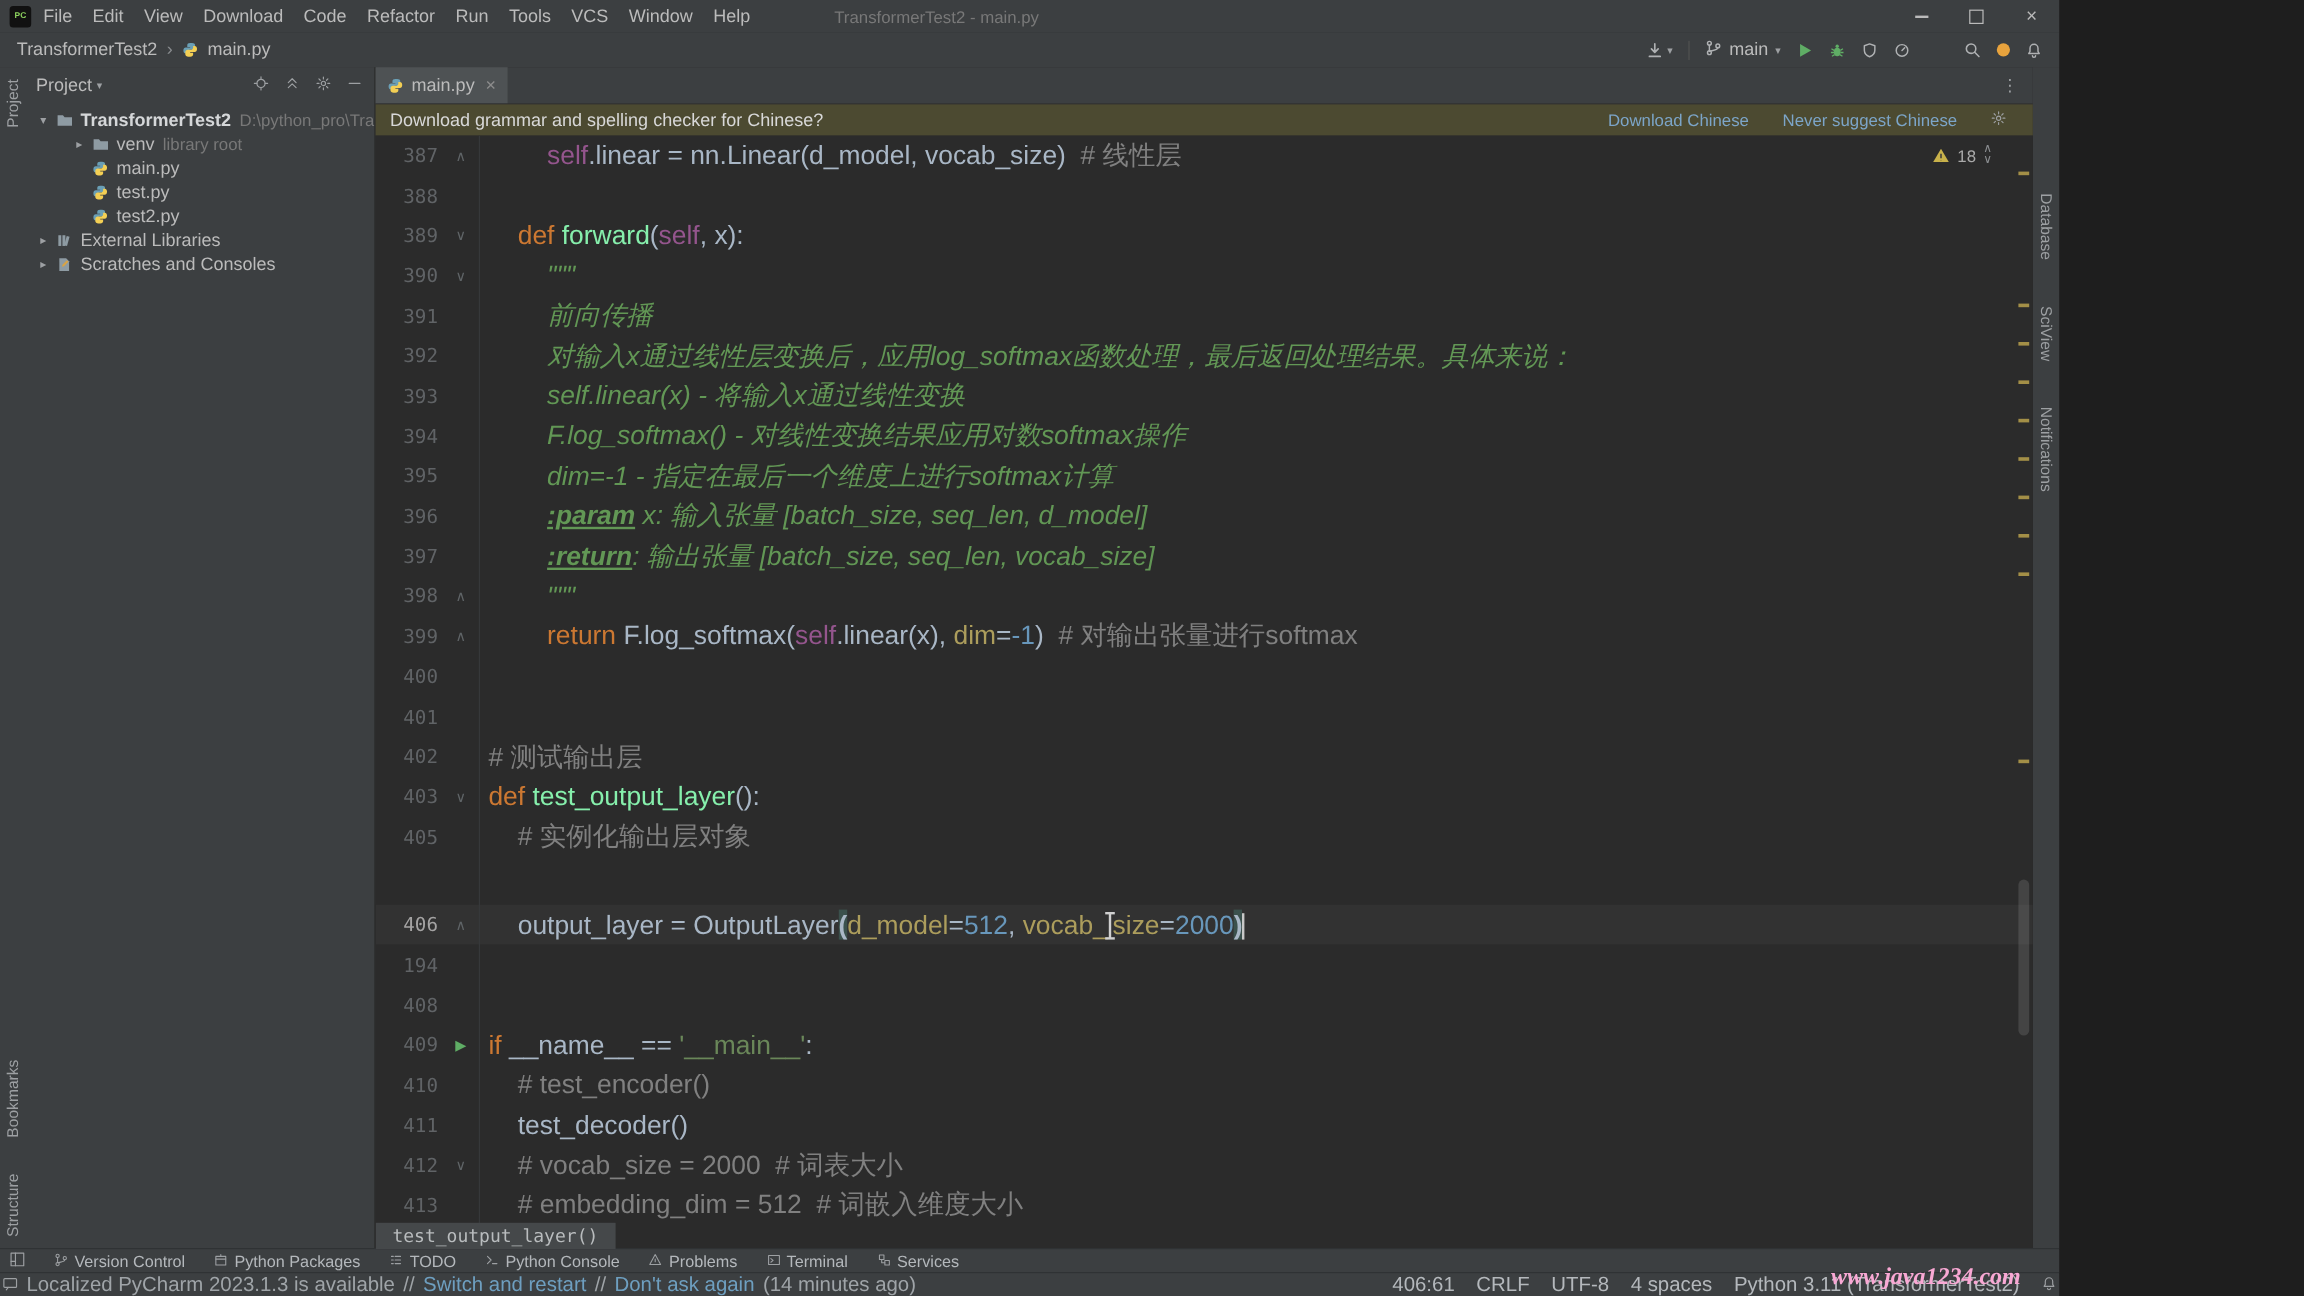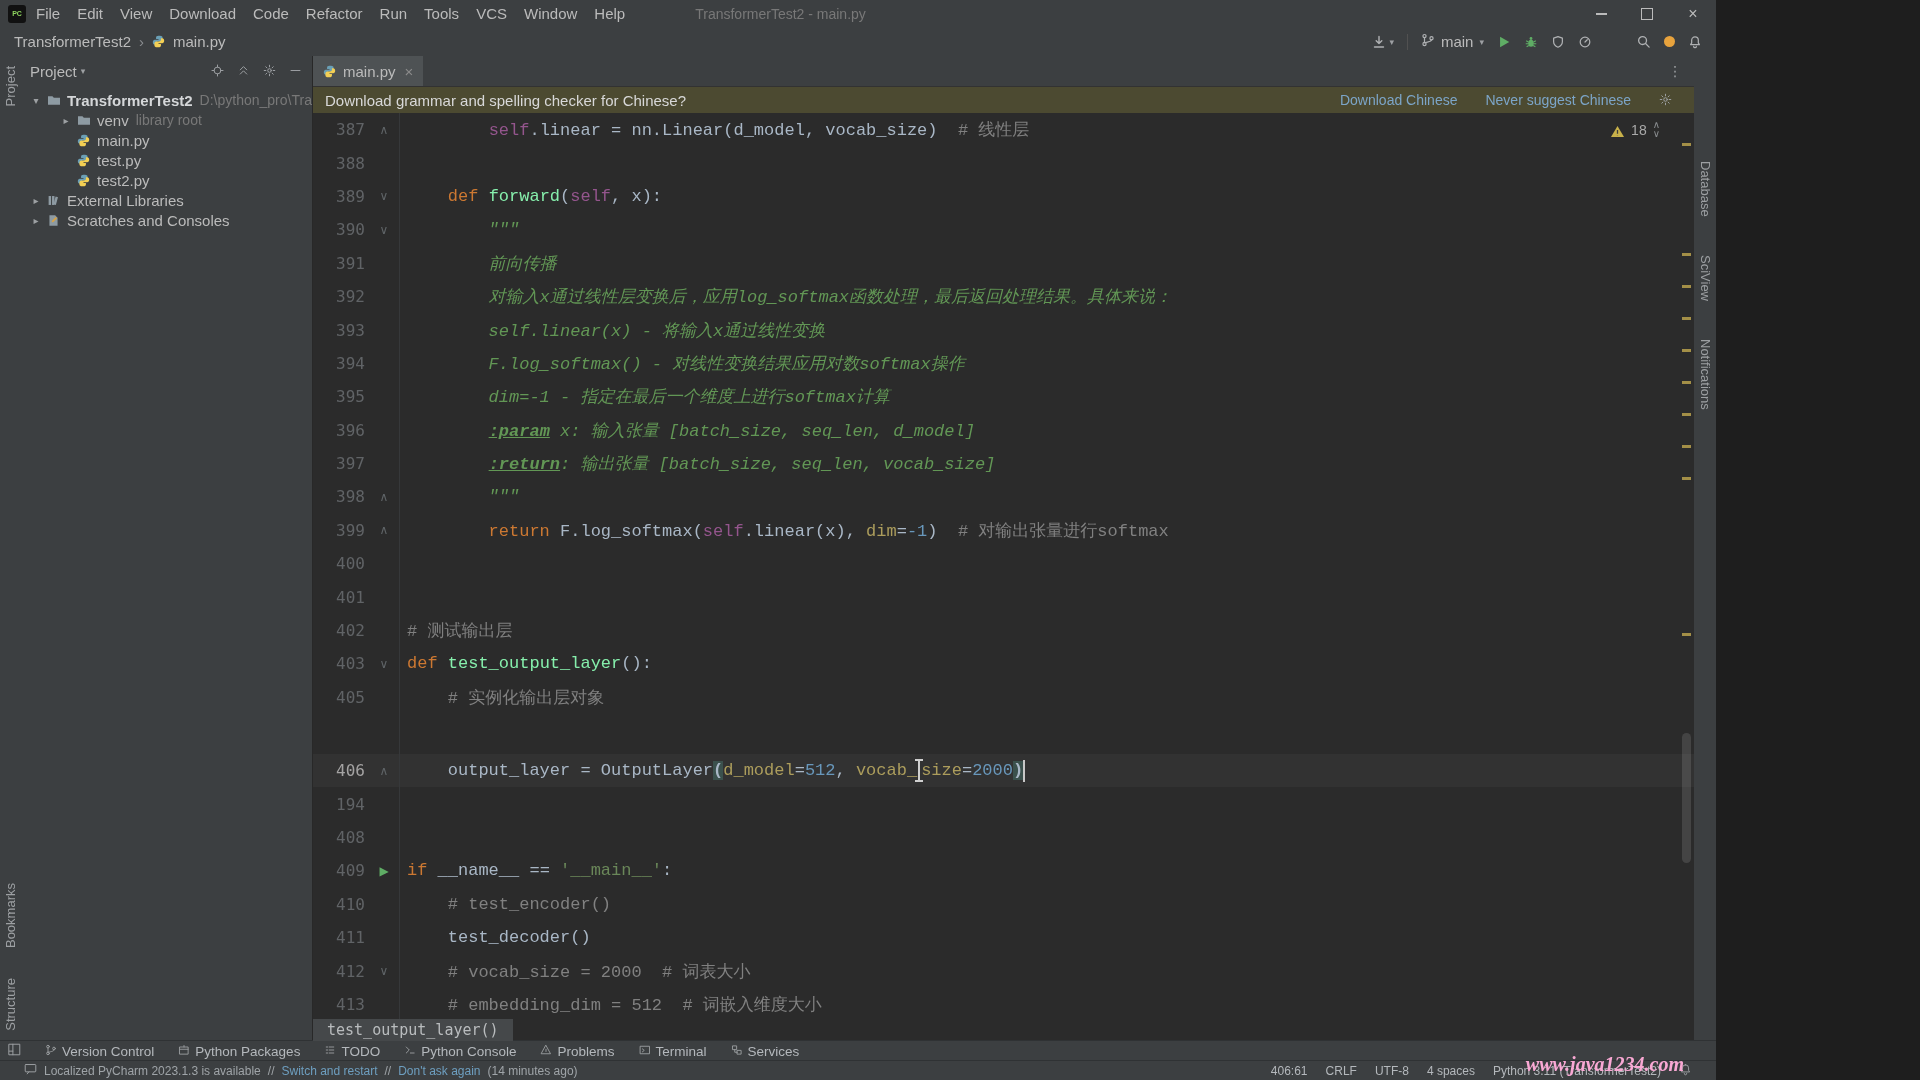--- a/index.html
+++ b/index.html
@@ -79,56 +79,56 @@
   .code{flex:1;position:relative;overflow:hidden;background:#2b2b2b;}
   .lines{position:absolute;inset:0;}
   .lines::before{content:"";position:absolute;left:86px;top:0;bottom:0;width:1px;background:#36383a;}
   .line{display:flex;align-items:center;height:33.4px;white-space:pre;}
   .line.current{background:#323232;margin-top:40px;}
   .ln{width:52px;flex:none;text-align:right;padding-right:4px;color:#606366;
       font:16px "DejaVu Sans Mono",monospace;}
   .line.current .ln{color:#a4a3a3;}
   .fold-col{width:30px;flex:none;text-align:center;color:#5f6467;font-size:12px;}
   .run-arrow{color:#5fad65;font-size:12px;}
-  .code-text{padding-left:8px;font-family:Liberation Mono, monospace;font-size:17px;color:#a9b7c6;}
+  .code-text{padding-left:8px;font-family:Liberation Sans, sans-serif;font-size:22px;color:#a9b7c6;}
   .tk-plain{color:#a9b7c6;}
   .tk-kw{color:#cc7832;}
   .tk-fn{color:#86efac;}
   .tk-self{color:#94558d;}
   .tk-str{color:#6a8759;}
   .tk-num{color:#6897bb;}
   .tk-com{color:#808080;}
   .tk-doc{color:#629755;font-style:italic;}
   .tk-doctag{color:#629755;font-style:italic;font-weight:bold;text-decoration:underline;}
   .tk-kwarg{color:#ac9d5c;}
   .tk-brace{color:#a9b7c6;background:#3b514d;font-weight:bold;}
   .tk-caret{display:inline-block;width:2px;height:22px;background:#c8c8c8;vertical-align:middle;}
   .tk-ibeam{display:inline-block;width:2px;height:21px;background:#d0d0d0;position:relative;
             vertical-align:middle;margin:0 1px;}
   .tk-ibeam::before,.tk-ibeam::after{content:"";position:absolute;left:-3px;width:8px;height:2px;background:#d0d0d0;}
   .tk-ibeam::before{top:-1px;} .tk-ibeam::after{bottom:-1px;}
 
-  .inspections{position:absolute;top:8px;right:34px;display:flex;align-items:flex-end;gap:6px;
+  .inspections{position:absolute;top:8px;right:34px;display:flex;align-items:center;gap:6px;
                color:#a9a9a9;font-size:14px;z-index:3;}
   .insp-chev{color:#8a8d90;font-size:10px;display:flex;flex-direction:column;line-height:8px;gap:1px;}
   .scrollbar{position:absolute;top:0;right:0;width:16px;bottom:0;z-index:2;}
   .thumb{position:absolute;right:3px;width:9px;height:130px;background:rgba(255,255,255,.12);
          border-radius:5px;top:620px;}
   .tick{position:absolute;right:3px;width:9px;height:3px;background:#b8a14c;opacity:.85;}
   .chip{position:absolute;left:0;bottom:0;background:#45484a;color:#b9bcbe;
         font:15px "DejaVu Sans Mono",monospace;padding:2px 14px;z-index:3;}
 
   
   .toolsbar{position:absolute;left:0;right:0;bottom:19px;height:20px;background:#3c3f41;
             border-top:1px solid #2f3234;display:flex;align-items:center;padding-left:8px;gap:24px;
             color:#b4b8bc;font-size:13.5px;}
   .tw-btn{display:flex;align-items:center;gap:5px;}
   .msgbar{position:absolute;left:0;right:0;bottom:0;height:19px;background:#3c3f41;
-          border-top:1px solid #2f3234;display:flex;align-items:center;padding:0 24px;
-          font-size:12px;color:#9fa4a8;justify-content:space-between;}
+          border-top:1px solid #2f3234;display:flex;align-items:center;padding:0 2px;
+          font-size:17px;color:#9fa4a8;justify-content:space-between;}
   .msg-left{display:flex;align-items:center;gap:7px;white-space:nowrap;}
   .msg-action{color:#6e9fc0;}
   .msg-right{display:flex;align-items:center;gap:18px;color:#b4b8bc;white-space:nowrap;}
   .seg{cursor:default;}
 
   
   .watermark{position:absolute;right:32px;bottom:4px;color:#f9a8d4;font:italic bold 20px "Liberation Serif",serif;
              z-index:10;text-align:center;}
   .recorder{position:absolute;left:1745px;top:997px;width:56px;height:56px;border-radius:50%;
             background:radial-gradient(circle at 35% 30%,#5aa7e8,#2f74b8);border:3px solid #cfe0ef;

